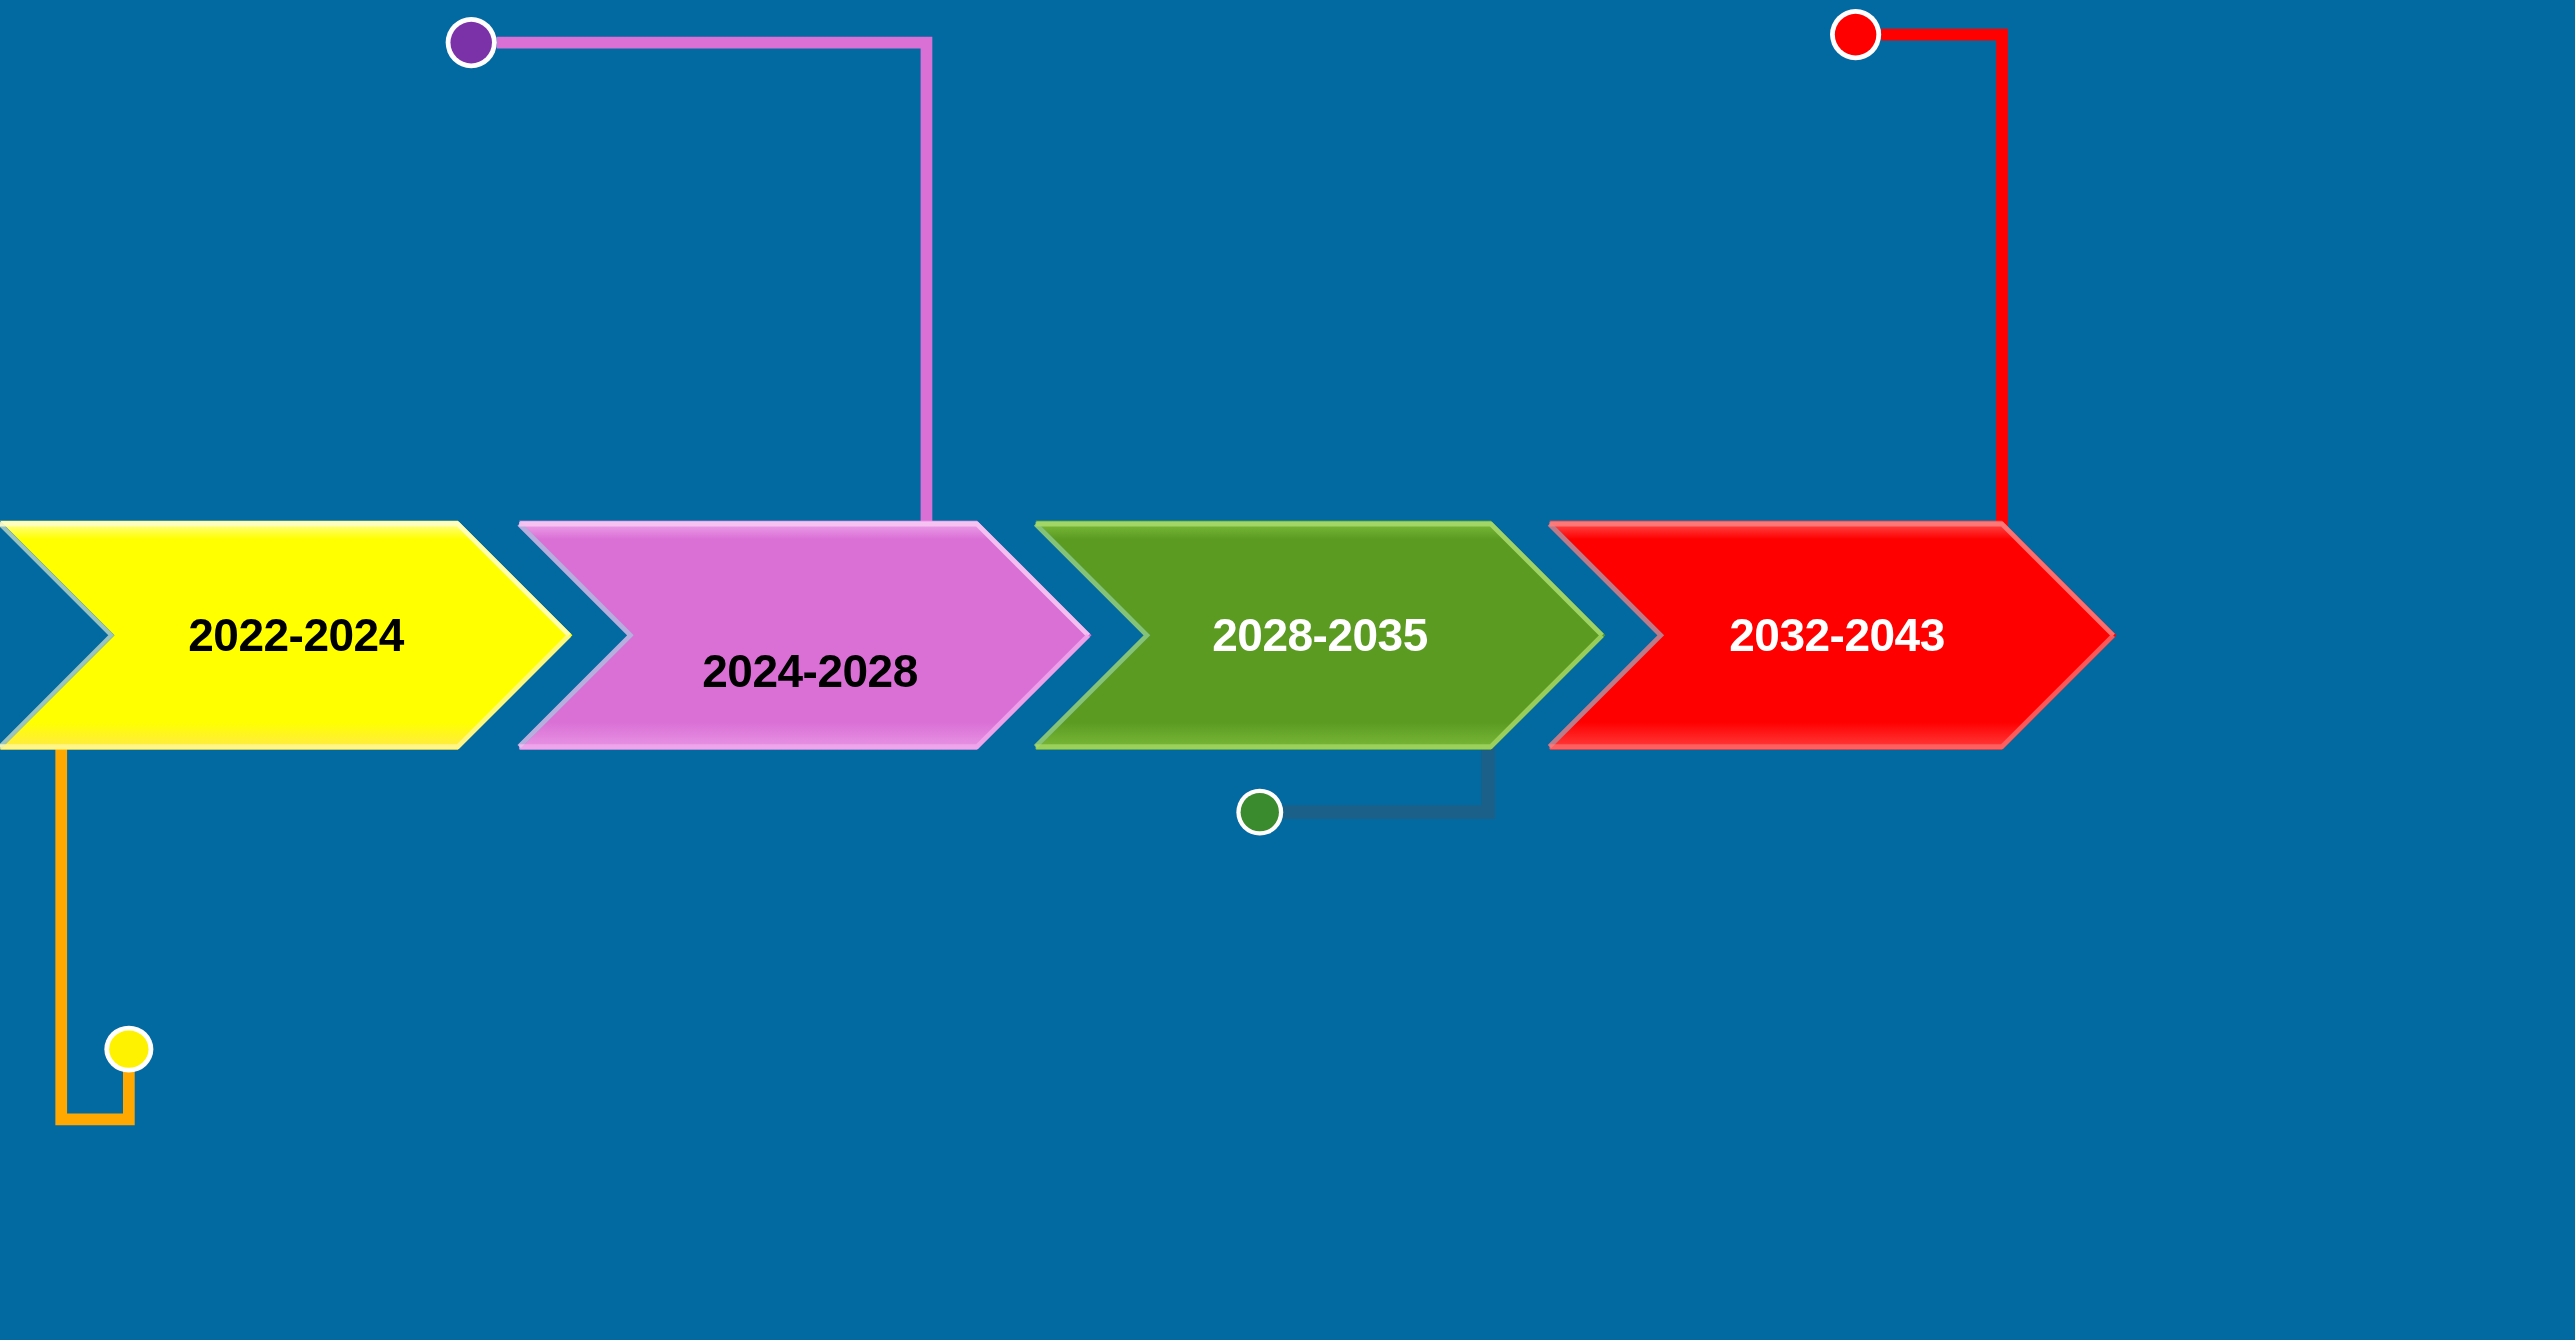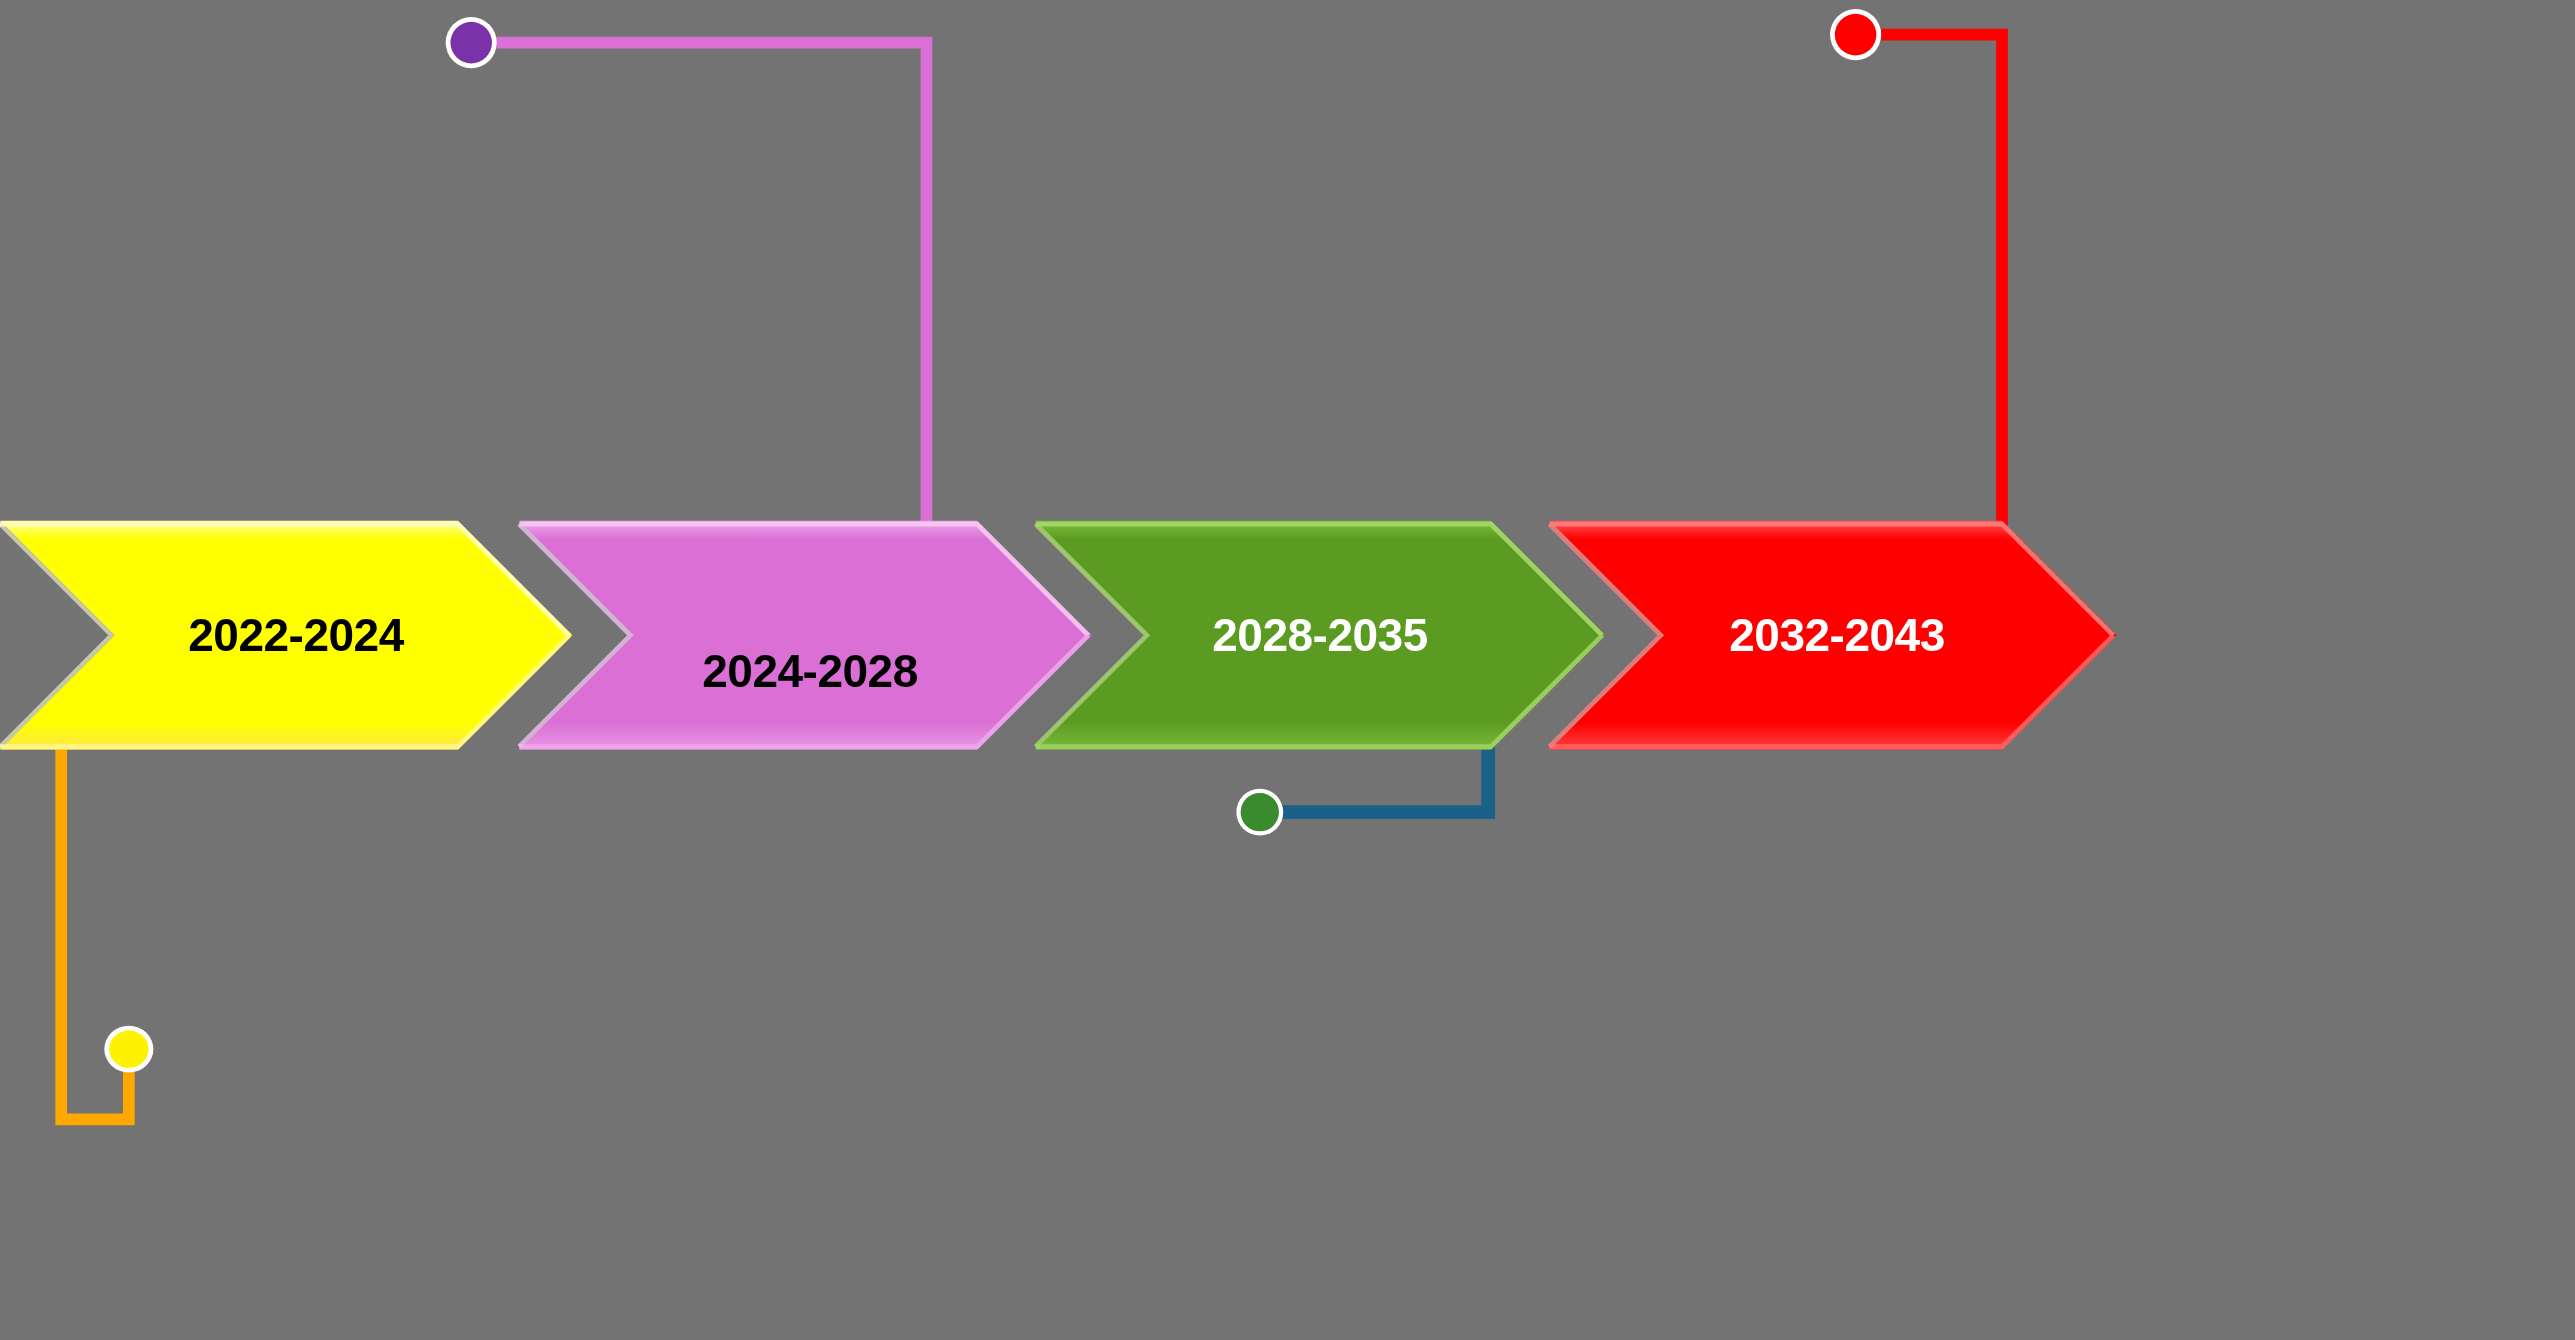--- a/index.html
+++ b/index.html
@@ -15,21 +15,21 @@
     overflow: hidden;
     font-family: "Liberation Sans", sans-serif;
   }
 
   #stage {
     position: absolute;
     left: 0;
     top: 0;
     width: 2576px;
     height: 1341px;
-    background: #737373;
+    background: #0369a1;
   }
 
   #diagram-svg {
     position: absolute;
     left: 0;
     top: 0;
     width: 2576px;
     height: 1341px;
     display: block;
   }

